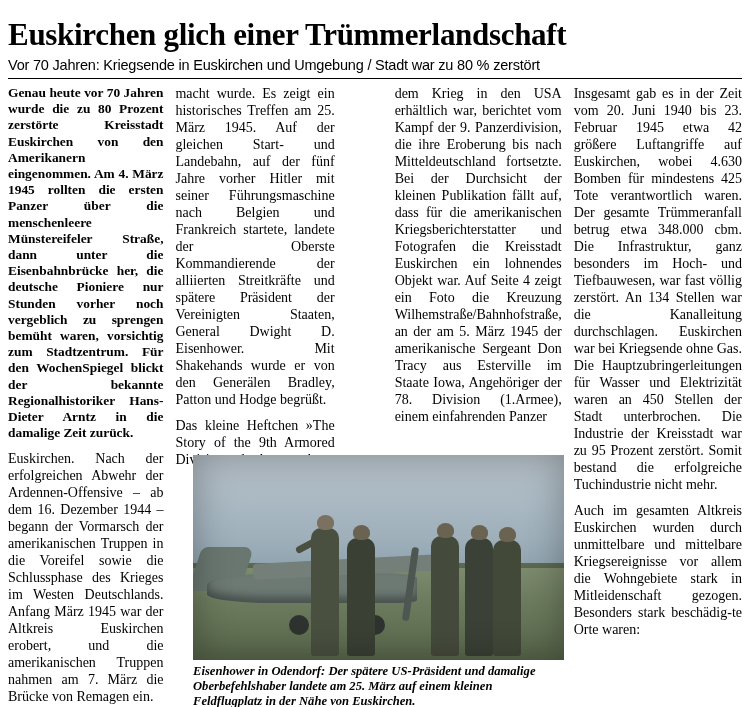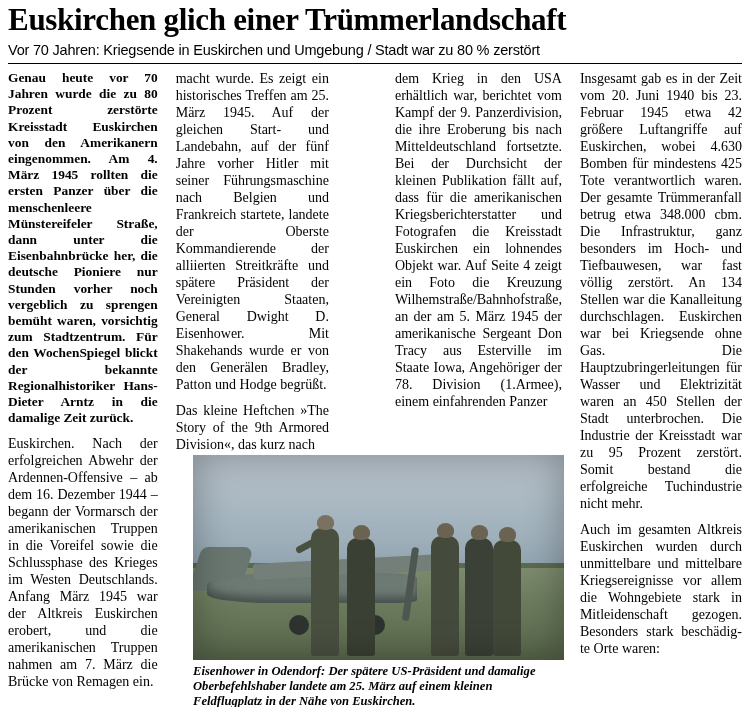--- a/index.html
+++ b/index.html
@@ -12,21 +12,21 @@
     background: #ffffff;
     font-family: "Liberation Serif", serif;
     color: #000000;
     overflow: hidden;
   }
   .page {
     position: relative;
     width: 750px;
     height: 707px;
     box-sizing: border-box;
-    padding: 1px 8px 0 8px;
+    padding: 16px 8px 0 8px;
   }
   .headline {
     font-family: "Liberation Serif", serif;
     font-weight: bold;
     font-size: 31px;
     line-height: 34px;
     letter-spacing: -0.3px;
     margin: 2px 0 0 0;
     white-space: nowrap;
   }
@@ -39,21 +39,21 @@
     letter-spacing: -0.2px;
   }
   .rule {
     border: none;
     border-top: 1px solid #000;
     margin: 3px 0 6px 0;
     height: 0;
   }
   .columns {
     display: flex;
-    gap: 6px;
+    gap: 0px;
     align-items: flex-start;
   }
   .col {
     box-sizing: border-box;
     position: relative;
   }
   .col1 { width: 181px; padding-right: 12px; }
   .col2 { width: 185px; padding-right: 12px; }
   .col3 { width: 185px; padding-right: 12px; margin-left: 48px; }
   .col4 { width: 183px; padding-right: 0px; }

